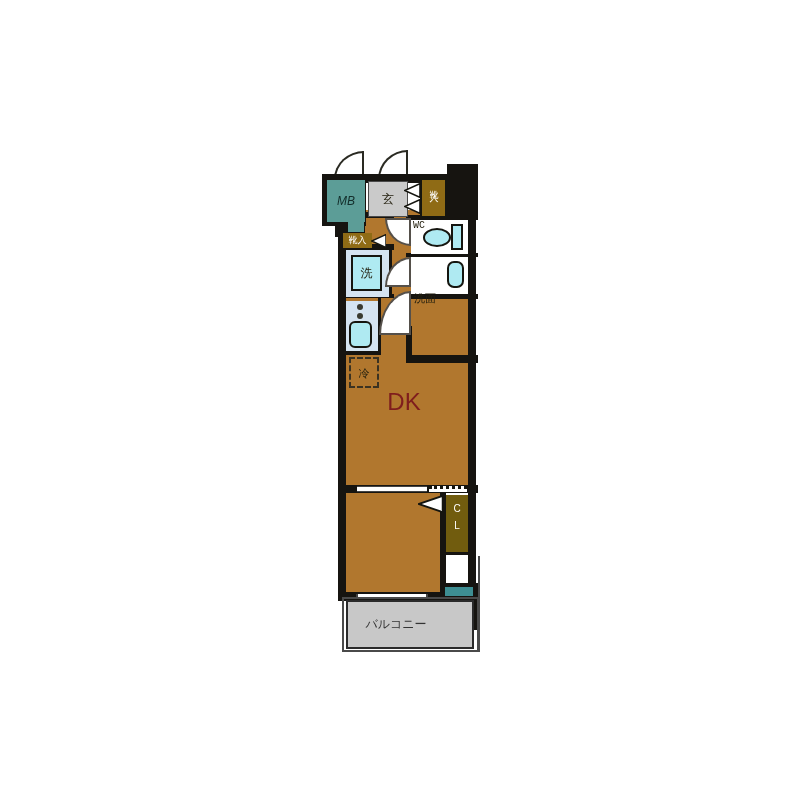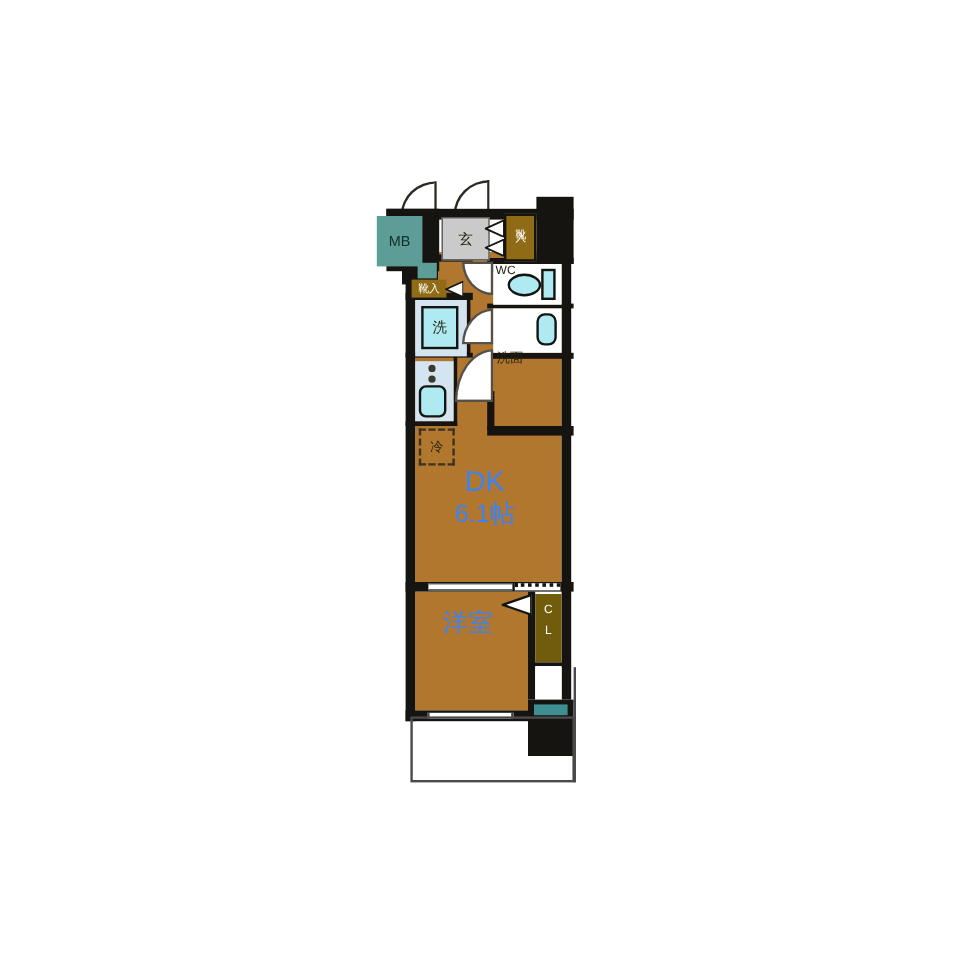--- a/index.html
+++ b/index.html
@@ -3,21 +3,21 @@
 <meta charset="utf-8">
 <style>
   html,body{margin:0;padding:0;background:#ffffff;}
   .canvas{position:relative;width:800px;height:800px;background:#ffffff;overflow:hidden;
           font-family:"Liberation Sans","DejaVu Sans",sans-serif;}
   .abs{position:absolute;box-sizing:border-box;}
   .wall{background:var(--wall);}
   .floor{background:var(--floor);}
   .room{background:var(--room);}
   .lbl{color:#24200f;text-align:center;white-space:nowrap;}
-  .lbl-dark{color:#3b82f6;}
+  .lbl-dark{color:#7f1d1d;}
   .vtext{writing-mode:vertical-rl;text-orientation:upright;color:#ffffff;letter-spacing:2px;}
   .fixture{background:var(--fixture);border:2px solid #15150f;}
   .arc{background:#ffffff;border:2px solid #2a2a22;}
   .arc-tl{border-top-left-radius:100% 100%;}
   .arc-bl{border-bottom-left-radius:100% 100%;}
   .arc-br{border-bottom-right-radius:100% 100%;}
   .dashedbox{border:2px dashed #3a3222;}
   .outline{border:2px solid #3a3a3a;}
   svg{display:block;}
 </style>
@@ -47,42 +47,42 @@
   <div class="abs wall" style="left:406px;top:215px;width:6px;height:12px;"></div>
   <div class="abs wall" style="left:406px;top:253px;width:72px;height:4px;"></div>
   <div class="abs wall" style="left:406px;top:294px;width:72px;height:5px;"></div>
   <div class="abs wall" style="left:406px;top:326px;width:6px;height:32px;"></div>
   <div class="abs wall" style="left:406px;top:355px;width:72px;height:8px;"></div>
   <div class="abs wall" style="left:468px;top:220px;width:8px;height:363px;"></div>
   <div class="abs wall" style="left:338px;top:485px;width:140px;height:8px;"></div>
   <div class="abs wall" style="left:440px;top:493px;width:6px;height:90px;"></div>
   <div class="abs wall" style="left:338px;top:592px;width:104px;height:9px;"></div>
 
-  <div class="abs" style="left:314px;top:180px;width:38px;height:42px;background:var(--teal);">
+  <div class="abs" style="left:327px;top:180px;width:38px;height:42px;background:var(--teal);font-style:italic;">
     <div class="lbl" style="font-size:12px;line-height:42px;color:#132e2b;">MB</div>
   </div>
   <div class="abs" style="left:348px;top:219px;width:16px;height:13px;background:var(--teal);"></div>
 
   <div class="abs" style="left:368px;top:181px;width:40px;height:36px;background:var(--genkan);border:1px solid #4a4a4a;">
     <div class="lbl" style="font-size:12px;line-height:34px;">玄</div>
   </div>
 
   <svg class="abs" style="left:404px;top:183px;width:16px;height:15px;" viewBox="0 0 100 100" preserveAspectRatio="none">
     <polygon points="100,4 100,96 4,50" fill="#ffffff" stroke="#15150f" stroke-width="10"></polygon>
   </svg>
   <svg class="abs" style="left:404px;top:199px;width:16px;height:15px;" viewBox="0 0 100 100" preserveAspectRatio="none">
     <polygon points="100,4 100,96 4,50" fill="#ffffff" stroke="#15150f" stroke-width="10"></polygon>
   </svg>
 
   <div class="abs" style="left:420px;top:178px;width:27px;height:40px;background:var(--shoe);border:2px solid #15150f;">
     <div class="vtext" style="font-size:9px;margin:3px auto 0 auto;height:34px;">靴入</div>
   </div>
 
   <div class="abs room" style="left:411px;top:220px;width:57px;height:34px;">
-    <div class="abs lbl" style="left:2px;top:0px;font-size:10px;">WC</div>
+    <div class="abs lbl" style="left:2px;top:0px;font-size:10px;font-family:Liberation Mono, monospace;">WC</div>
     <div class="abs" style="left:40px;top:4px;width:12px;height:26px;background:var(--fixture);border:2px solid #15150f;"></div>
     <div class="abs" style="left:12px;top:8px;width:28px;height:19px;background:var(--fixture);border:2px solid #15150f;border-radius:50%;"></div>
   </div>
 
   <div class="abs room" style="left:411px;top:257px;width:57px;height:37px;">
     <div class="abs lbl" style="left:3px;top:10px;font-size:11px;margin-top:24px;">洗面</div>
     <div class="abs" style="left:36px;top:4px;width:17px;height:27px;background:var(--fixture);border:2px solid #15150f;border-radius:7px;"></div>
   </div>
 
 
@@ -107,37 +107,38 @@
 
   <div class="abs arc arc-bl" style="left:385px;top:218px;width:26px;height:28px;border-color:#55504a;"></div>
   <div class="abs arc arc-tl" style="left:385px;top:257px;width:26px;height:30px;border-color:#55504a;"></div>
   <div class="abs arc arc-tl" style="left:379px;top:291px;width:32px;height:44px;border-color:#55504a;"></div>
 
   <div class="abs dashedbox" style="left:349px;top:357px;width:30px;height:31px;">
     <div class="lbl" style="font-size:11px;line-height:28px;">冷</div>
   </div>
 
   <div class="abs lbl lbl-dark" style="left:354px;top:388px;width:100px;font-size:24px;">DK</div>
-  <div class="abs lbl lbl-dark" style="left:354px;top:414px;width:100px;font-size:21px;">6.1帖</div>
 
   <div class="abs" style="left:357px;top:486px;width:70px;height:6px;background:#ffffff;border-top:1px solid #444;border-bottom:1px solid #444;"></div>
   <div class="abs" style="left:429px;top:486px;width:38px;height:6px;background:#ffffff;border-top:3px dotted #15150f;"></div>
 
-  <div class="abs lbl lbl-dark" style="left:340px;top:505px;width:100px;font-size:21px;">洋室</div>
 
   <svg class="abs" style="left:418px;top:495px;width:25px;height:18px;" viewBox="0 0 100 100" preserveAspectRatio="none">
     <polygon points="100,4 100,96 4,50" fill="#ffffff" stroke="#15150f" stroke-width="10"></polygon>
   </svg>
   <div class="abs" style="left:446px;top:495px;width:22px;height:57px;background:var(--closet);">
     <div class="vtext" style="font-size:10px;margin:8px auto 0 auto;height:46px;letter-spacing:6px;">CL</div>
   </div>
   <div class="abs wall" style="left:444px;top:552px;width:26px;height:3px;"></div>
 
   <div class="abs room" style="left:446px;top:556px;width:22px;height:27px;"></div>
   <div class="abs wall" style="left:440px;top:583px;width:38px;height:47px;"></div>
   <div class="abs" style="left:445px;top:587px;width:28px;height:9px;background:var(--teal_dark);"></div>
 
   <div class="abs" style="left:356px;top:594px;width:72px;height:5px;background:#ffffff;border-left:2px solid #444;border-right:2px solid #444;"></div>
 
   <div class="abs outline" style="left:342px;top:597px;width:137px;height:55px;border-color:#4a4a4a;"></div>
+  <div class="abs" style="left:346px;top:600px;width:128px;height:49px;background:var(--balcony);border:2px solid #2a2a2a;">
+    <div class="lbl" style="font-size:12px;line-height:45px;color:#333;padding-right:28px;">バルコニー</div>
+  </div>
   <div class="abs" style="left:478px;top:556px;width:2px;height:96px;background:#4a4a4a;"></div>
 
 </div>
 
 </body></html>

